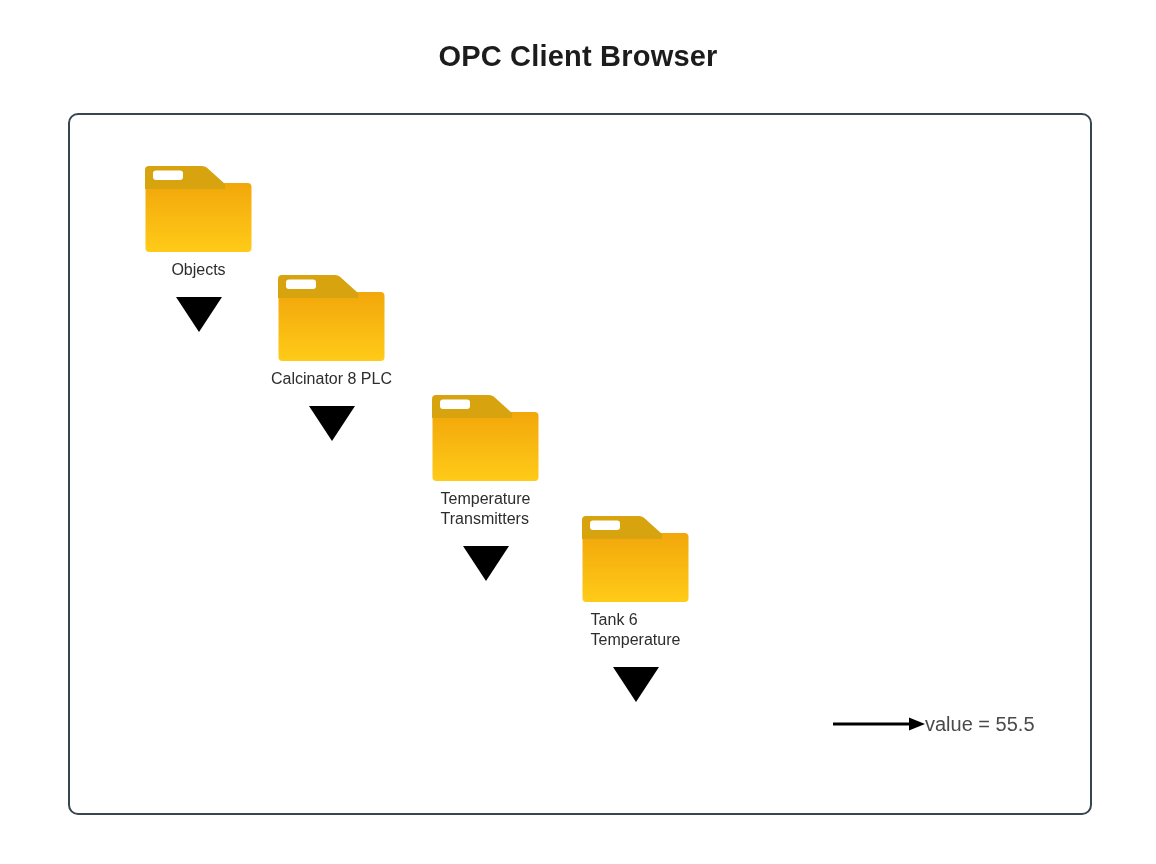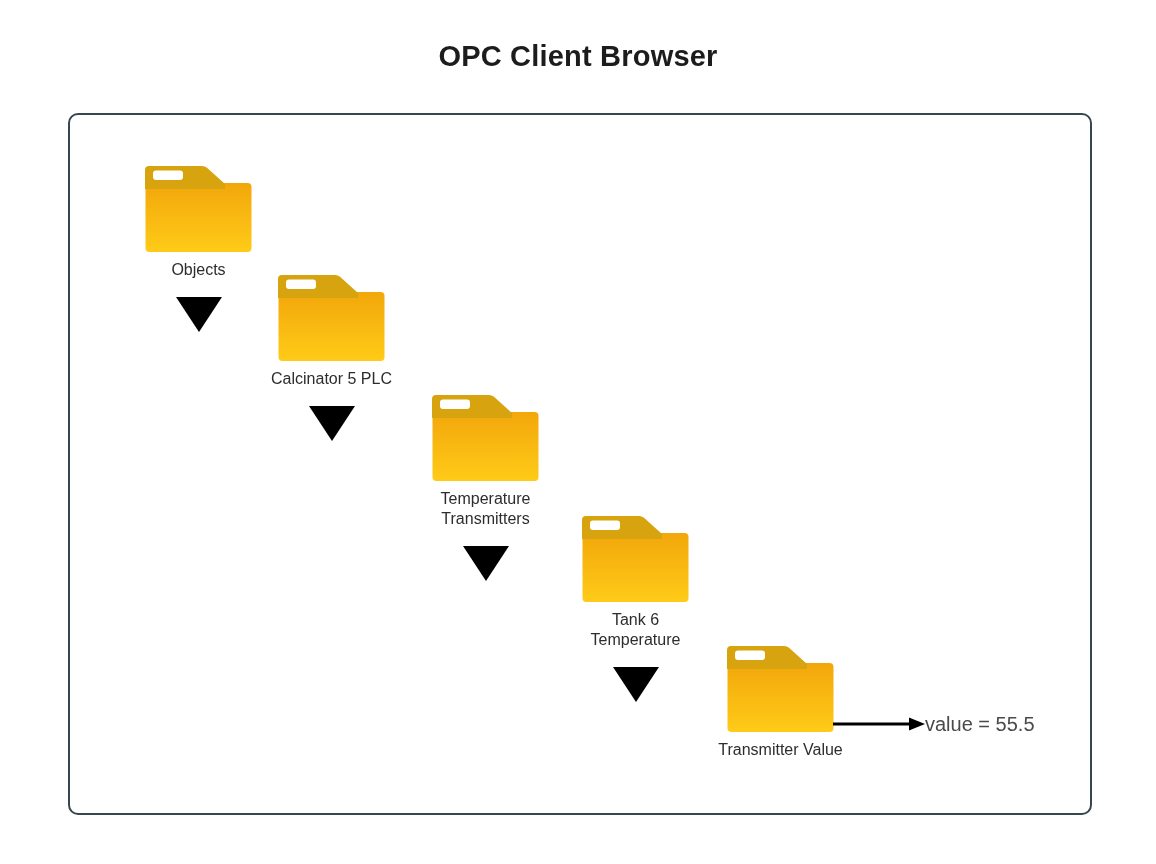--- a/index.html
+++ b/index.html
@@ -41,21 +41,20 @@
   .node .folder { display: block; width: 107px; height: 90px; }
   .folder .body { fill: url(#folderGrad); }
   .folder .tab  { fill: #D7A40F; }
   .folder .slot { fill: #ffffff; }
 
   .node-label {
     margin-top: 7px;
     font-size: 16px;
     line-height: 20px;
     color: #2d2d2d;
-    text-align: center;
     white-space: pre-line;
     width: max-content;
     max-width: 180px;
   }
 
   .tri {
     margin-top: 17px;
     display: block;
   }
   .tri polygon { fill: #000000; }
@@ -108,21 +107,21 @@
       <polygon points="0,0 46,0 23,35"></polygon>
     </svg>
   </div>
 
   <div class="node" style="left:278px; top:272px">
     <svg class="folder" viewBox="0 0 107 90">
       <rect class="body" x="0.5" y="20" width="106" height="69" rx="4"></rect>
       <path class="tab" d="M0,26 L0,7 Q0,3 4,3 L57,3 Q60,3 62,4.8 L80,21 L80,26 Z"></path>
       <rect class="slot" x="8" y="7.5" width="30" height="9.5" rx="3"></rect>
     </svg>
-    <div class="node-label">Calcinator 5 PLC</div>
+    <div class="node-label">Calcinator 8 PLC</div>
     <svg class="tri" width="46" height="35" viewBox="0 0 46 35">
       <polygon points="0,0 46,0 23,35"></polygon>
     </svg>
   </div>
 
   <div class="node" style="left:432px; top:392px">
     <svg class="folder" viewBox="0 0 107 90">
       <rect class="body" x="0.5" y="20" width="106" height="69" rx="4"></rect>
       <path class="tab" d="M0,26 L0,7 Q0,3 4,3 L57,3 Q60,3 62,4.8 L80,21 L80,26 Z"></path>
       <rect class="slot" x="8" y="7.5" width="30" height="9.5" rx="3"></rect>
@@ -140,28 +139,20 @@
       <path class="tab" d="M0,26 L0,7 Q0,3 4,3 L57,3 Q60,3 62,4.8 L80,21 L80,26 Z"></path>
       <rect class="slot" x="8" y="7.5" width="30" height="9.5" rx="3"></rect>
     </svg>
     <div class="node-label">Tank 6
 Temperature</div>
     <svg class="tri" width="46" height="35" viewBox="0 0 46 35">
       <polygon points="0,0 46,0 23,35"></polygon>
     </svg>
   </div>
 
-  <div class="node" style="left:727px; top:643px">
-    <svg class="folder" viewBox="0 0 107 90">
-      <rect class="body" x="0.5" y="20" width="106" height="69" rx="4"></rect>
-      <path class="tab" d="M0,26 L0,7 Q0,3 4,3 L57,3 Q60,3 62,4.8 L80,21 L80,26 Z"></path>
-      <rect class="slot" x="8" y="7.5" width="30" height="9.5" rx="3"></rect>
-    </svg>
-    <div class="node-label">Transmitter Value</div>
-  </div>
 
   <svg class="value-arrow" viewBox="0 0 92 20">
     <line x1="0" y1="10" x2="76" y2="10"></line>
     <polygon points="76,3.5 92,10 76,16.5"></polygon>
   </svg>
 
   <div class="value-text">value = 55.5</div>
 
 </div>
 

